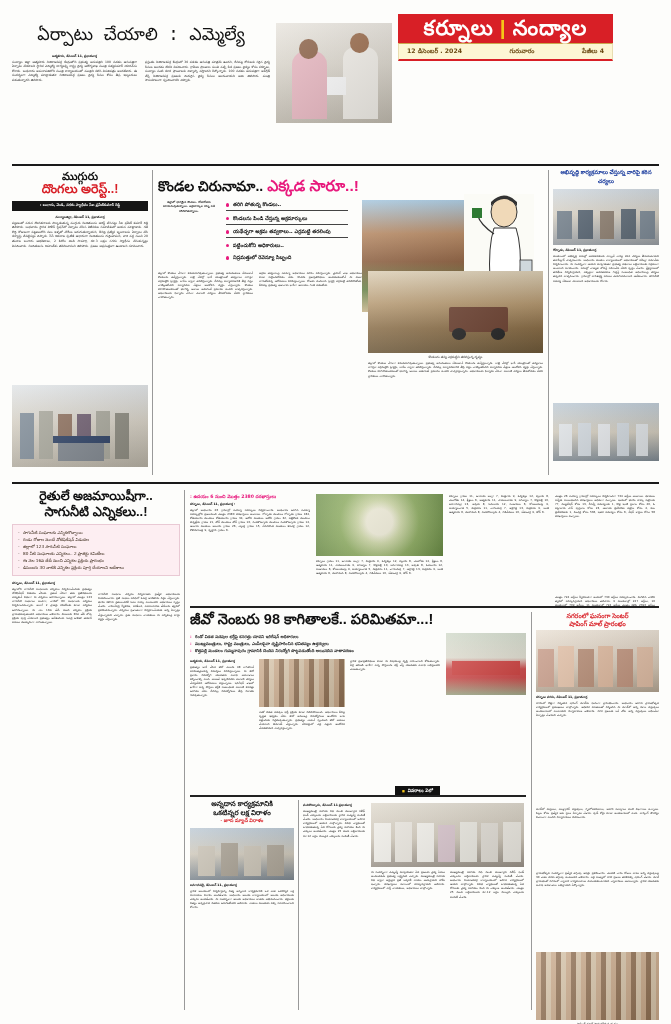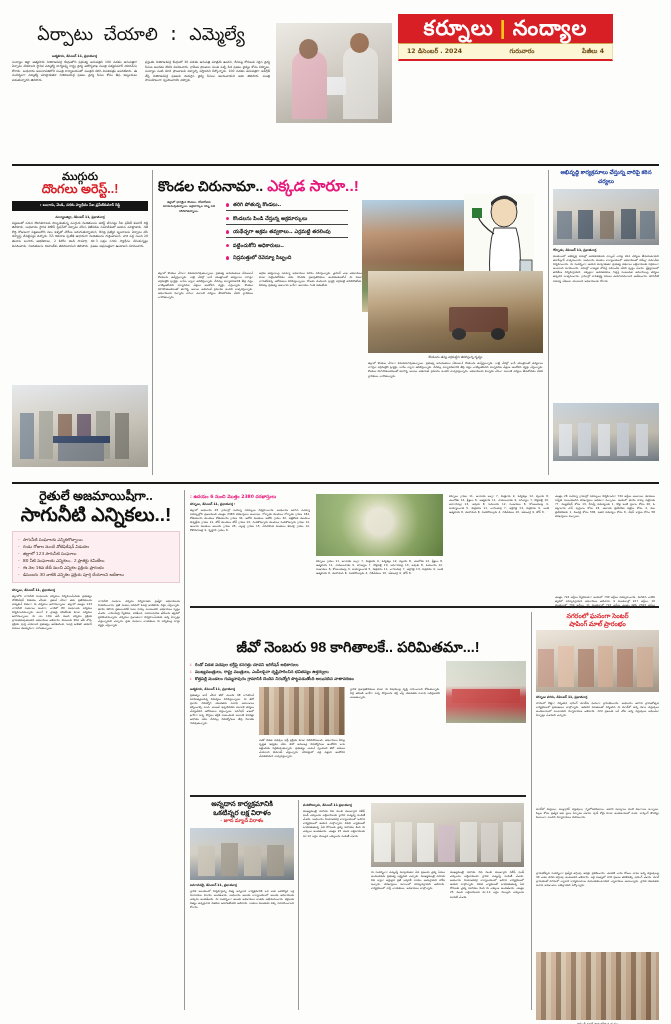--- a/index.html
+++ b/index.html
@@ -295,21 +295,21 @@
       <div style="position:absolute;left:42%;top:36%;width:12%;height:56%;background:#e3e6e9;"></div>
       <div style="position:absolute;left:60%;top:34%;width:12%;height:58%;background:#cfd6dc;"></div>
       <div style="position:absolute;left:78%;top:36%;width:12%;height:56%;background:#dfe3e6;"></div>
     </div>
   </div>
 
   <div class="rule-thick" style="position:absolute; left:12px; top:482px; width:647px;"></div>
 
   <div style="position:absolute; left:12px; top:490px; width:168px;">
     <div class="hl-black" style="text-align:center; font-size:12.5px;">రైతులే అజమాయిషీగా..</div>
-    <div class="hl-black" style="text-align:center; font-size:19px; margin-top:1px;">సాగునీటి ఎన్నికలు..!</div>
+    <div class="hl-black" style="text-align:center; font-size:13px; margin-top:1px;">సాగునీటి ఎన్నికలు..!</div>
     <div class="tintbox" style="margin-top:5px; padding:4px 5px;">
       <ul class="dashlist">
         <li>సాగునీటి సంఘాలకు ఎన్నికలొచ్చాయి</li>
         <li>రెండు రోజుల నుంచే నోటిఫికేషన్ విడుదల</li>
         <li>జిల్లాలో 123 సాగునీటి సంఘాలు</li>
         <li>80 నీటి సంఘాలకు ఎన్నికలు.. 2 ప్రాజెక్టు కమిటీలు</li>
         <li>ఈ నెల 16వ తేదీ నుంచి ఎన్నికల ప్రక్రియ ప్రారంభం</li>
         <li>డిసెంబరు 30 నాటికి ఎన్నికల ప్రక్రియ పూర్తి చేయాలని ఆదేశాలు</li>
       </ul>
     </div>
@@ -344,21 +344,21 @@
       <div style="width:100px;">
         <div class="copy tiny" style="height:100px;">మొత్తం 26 రెవెన్యూ గ్రామాల్లో సదస్సులు నిర్వహించగా 734 అర్జీలు అందాయి. భూముల సర్వేకు సంబంధించిన దరఖాస్తులు అధికంగా వచ్చాయి. ఇందులో భూమి హక్కు పత్రాలకు 77, మ్యుటేషన్ కోసం 13, రీసర్వే సమస్యలకు 1, కొత్త ఇంటి స్థలాల కోసం 20, ఓ పట్టాదారు పాస్ పుస్తకాల కోసం 23, ఆదాయ ధ్రువీకరణ పత్రాల కోసం 4, కుల ధ్రువీకరణకు 1, పింఛన్ల కోసం 536, ఇతర సమస్యల కోసం 6, రేషన్ కార్డుల కోసం 58 దరఖాస్తులు వచ్చాయి.</div>
         <div class="copy tiny" style="height:12px; margin-top:1px;">మొత్తం 724 అర్జీలు స్వీకరించగా అందులో 730 అర్జీలు పరిష్కరించారు. మిగిలిన వాటిని త్వరలో పరిష్కరిస్తామని అధికారులు తెలిపారు. 9 మండలాల్లో 227 అర్జీలు, 10 మండలాల్లో 709 అర్జీలు, 11 మండలాల్లో 724 అర్జీలు మొత్తం కలిపి 2390 అర్జీలు పరిష్కారం అయ్యాయి.</div>
       </div>
     </div>
   </div>
 
   <div class="rule-thin" style="position:absolute; left:190px; top:606px; width:469px; background:#222; height:1.6px;"></div>
 
   <div style="position:absolute; left:190px; top:612px; width:336px;">
-    <div class="hl-black" style="font-size:14.5px; text-align:center;margin-top:28px;">జీవో నెంబరు 98 కాగితాలకే.. పరిమితమా...!</div>
+    <div class="hl-black" style="font-size:14.5px; text-align:left;">జీవో నెంబరు 98 కాగితాలకే.. పరిమితమా...!</div>
     <div style="display:flex; gap:6px; margin-top:5px;">
       <div style="width:250px;">
         <ul class="colonlist">
           <li>రెండో విడత పదవుల భర్తీపై కసరత్తు చూపని ఇరిగేషన్ అధికారులు</li>
           <li>ముఖ్యమంత్రులు, రాష్ట్ర మంత్రులు, ఎంపీలపైనా దృష్టిసారించిన భవితవ్యం ఉత్తర్వులు</li>
           <li>కొత్తపల్లి మండలం గుమ్మనాపురం గ్రామానికి చెందిన నిరుద్యోగి పొట్టపడుతోంది అయినదిన వాతావరణం</li>
         </ul>
         <div style="display:flex; gap:5px; margin-top:4px;">
           <div style="width:64px;">
             <div class="byline left">ఆత్మకూరు, డిసెంబర్ 11, ప్రభాతవార్త</div>

